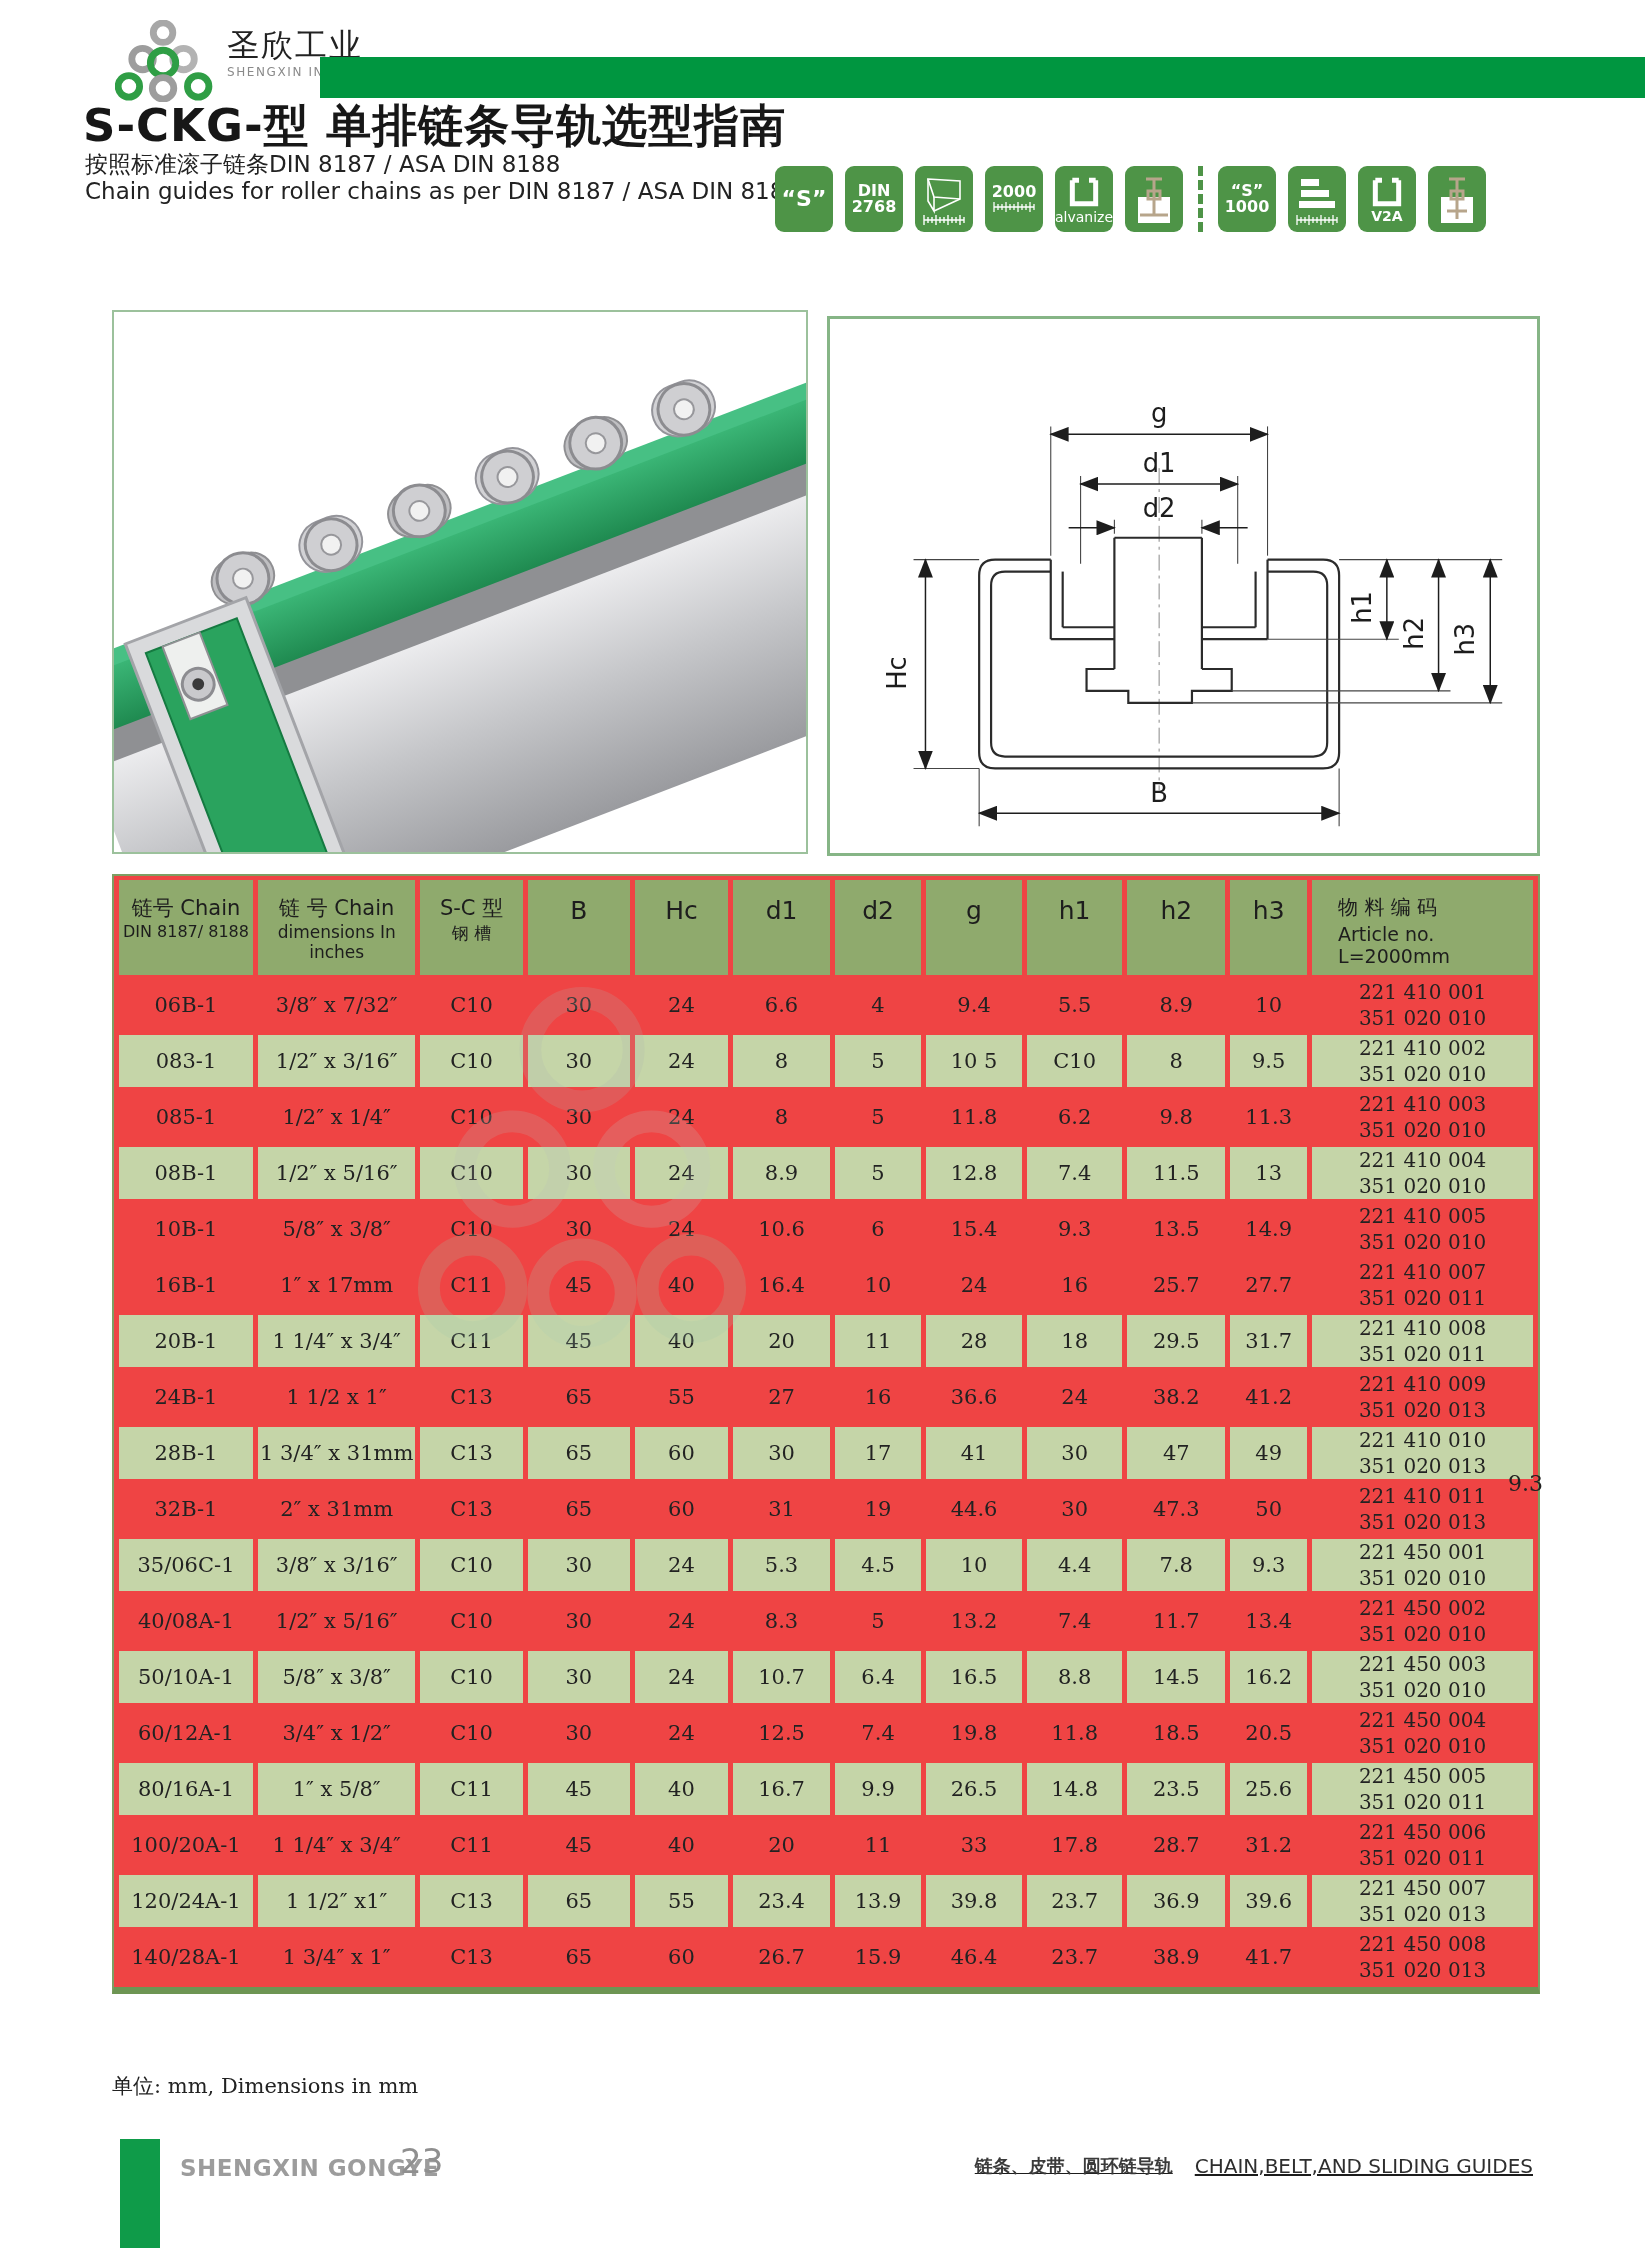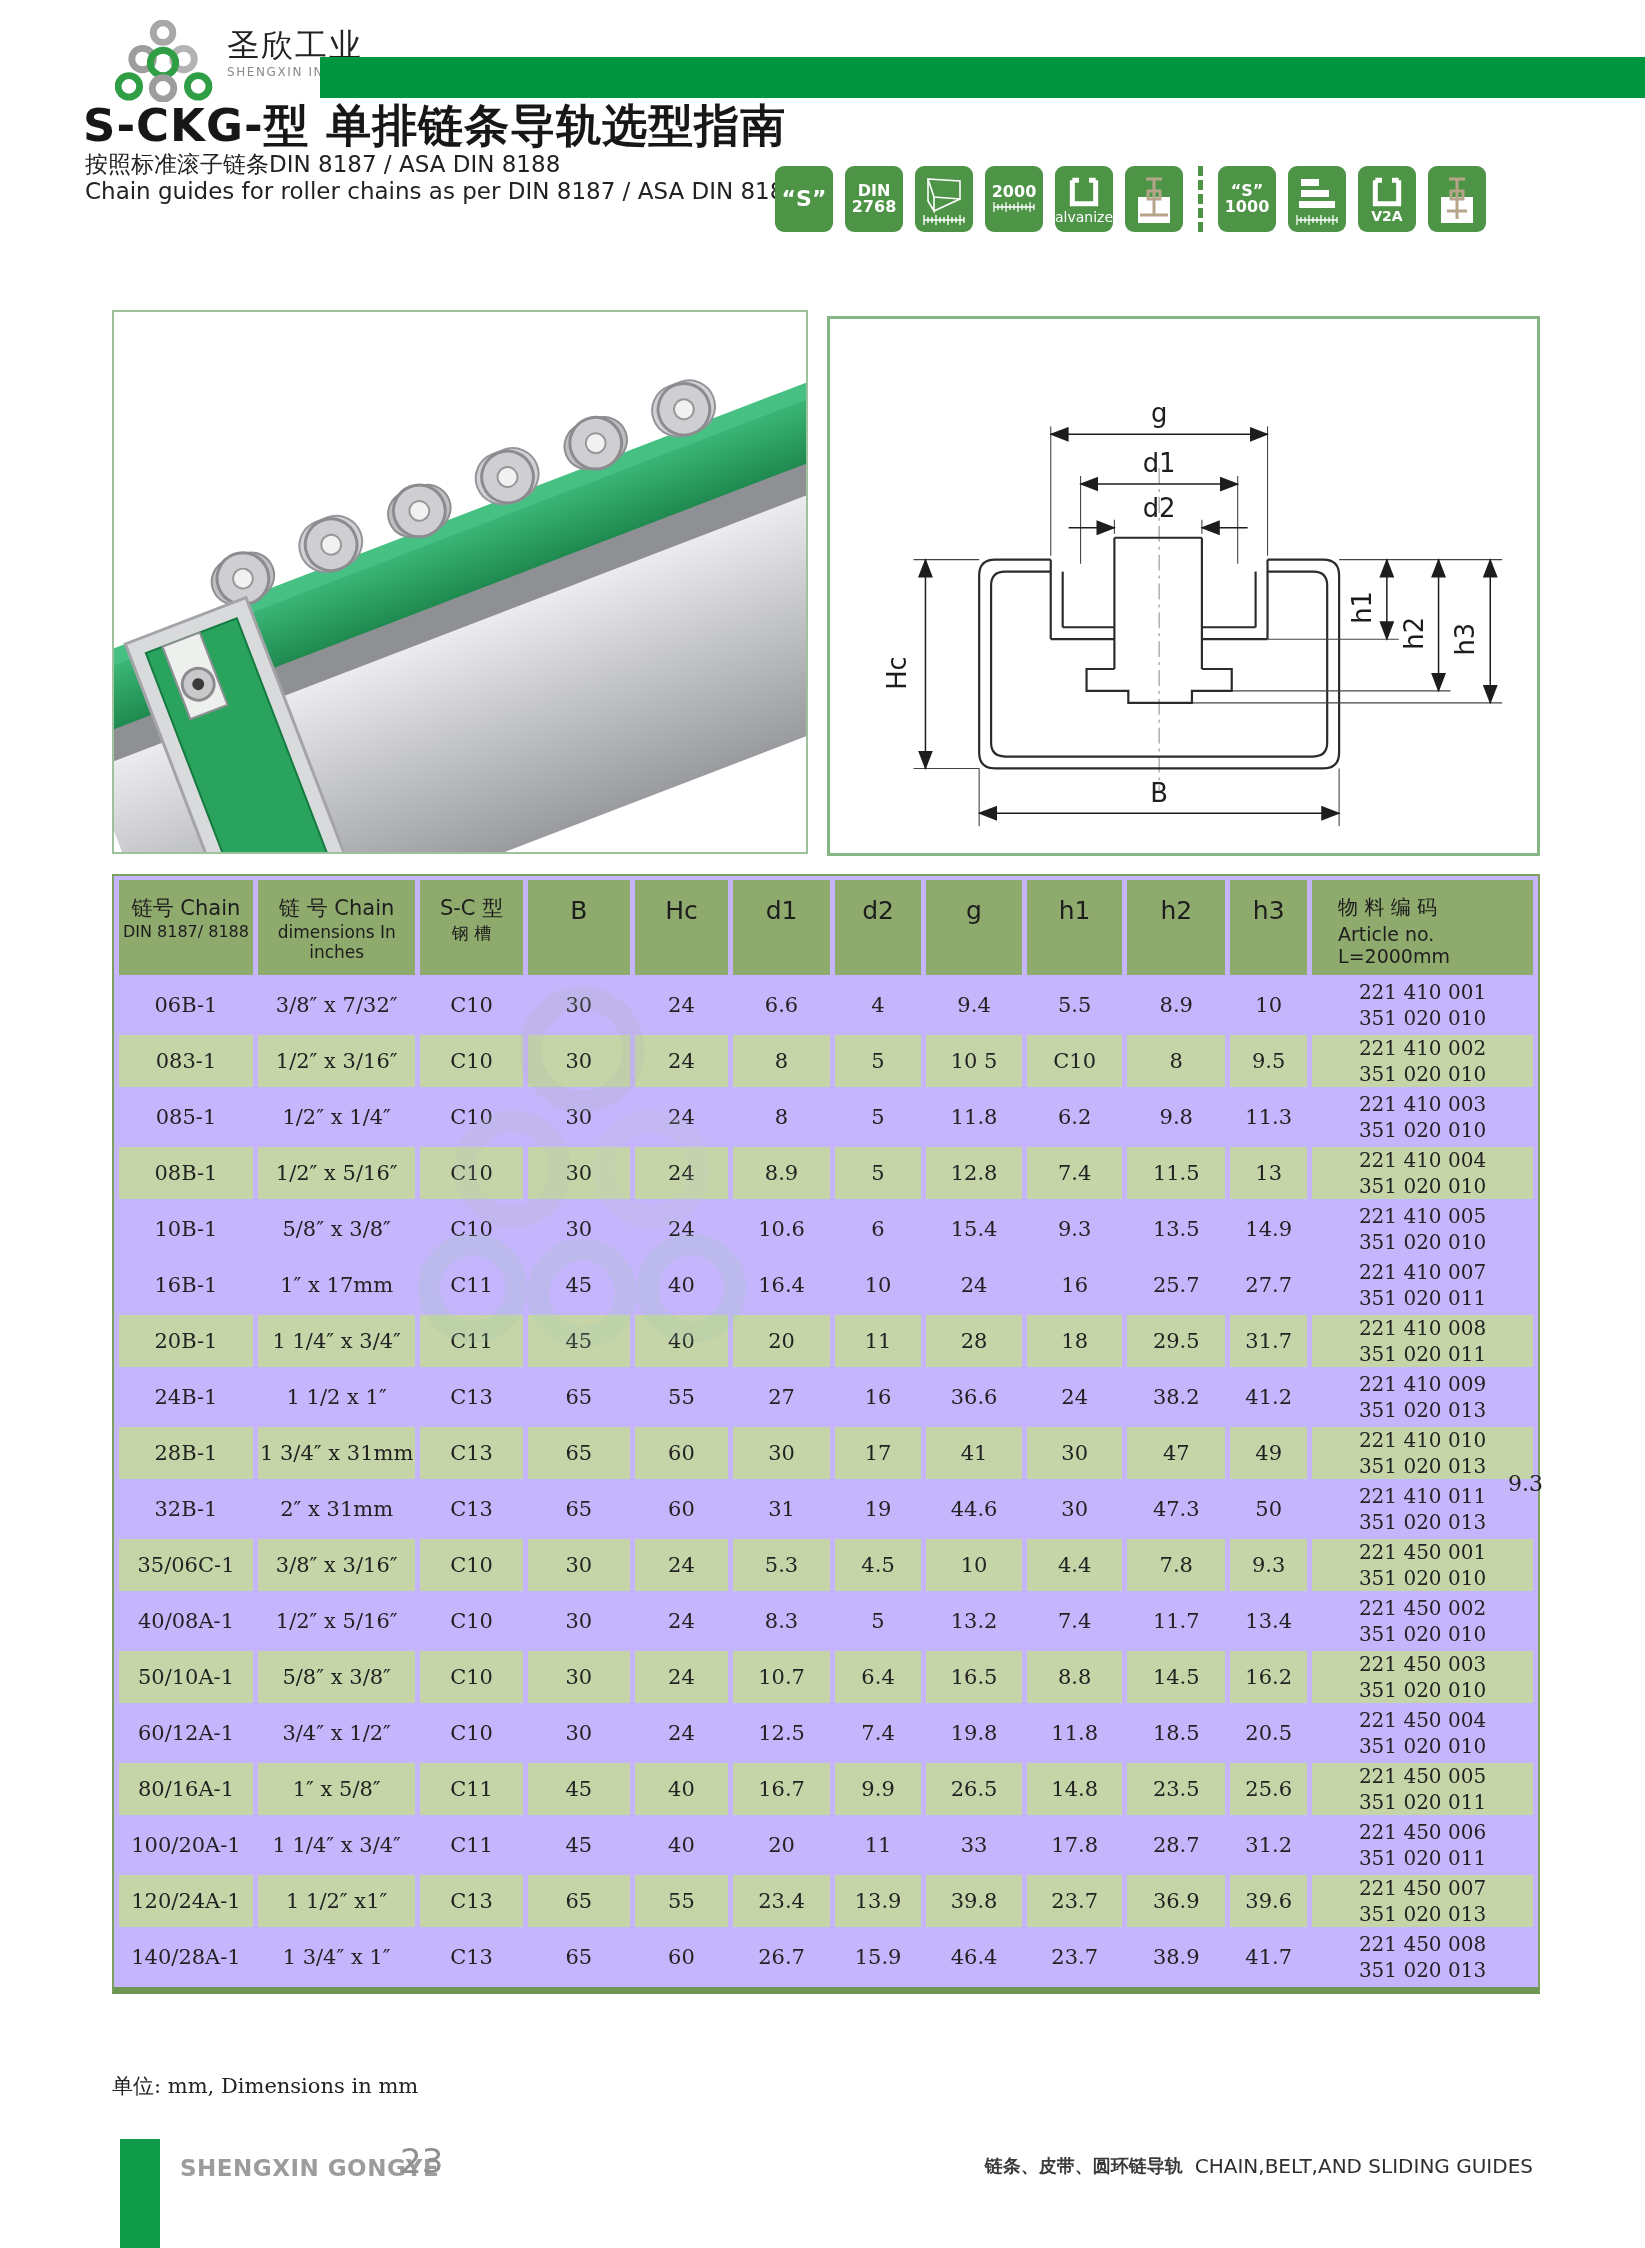--- a/index.html
+++ b/index.html
@@ -27,21 +27,21 @@
   .badge .b-mid{font-size:16px;}
   .badge .b-small{font-size:14px;font-weight:400;}
   .badge svg{display:block;}
   .badge-divider{width:0;border-left:5px dashed #4e9447;height:66px;margin:0 3px;}
 
   
   .photo-frame{left:112px;top:310px;width:692px;height:540px;border:2px solid #9cc19c;background:#fff;}
   .diagram-frame{left:827px;top:316px;width:707px;height:534px;border:3px solid #86b586;background:#fff;}
 
   
-  .table-wrap{left:112px;top:874px;width:1424px;background:#c4b5fd;
+  .table-wrap{left:112px;top:874px;width:1424px;background:#ef4444;
               border:2px solid #7d9f63;border-bottom:7px solid #6d9553;position:absolute;}
   table{width:100%;border-collapse:separate;border-spacing:5px 4px;table-layout:fixed;}
   th{background:#8faa6d;vertical-align:top;padding:14px 2px 8px 2px;font-weight:400;color:#1d1d1d;}
   .hcn{font-size:21px;}
   .hsub{font-size:17px;margin-top:0;}
   .hletter{font-size:25px;padding-top:2px;}
   td{height:52px;text-align:center;font-family:"DejaVu Serif","Liberation Serif",serif;
      font-size:21px;color:#222;padding:0 2px;}
   tr.alt td{background:#c5d5a8;}
   td.article{white-space:pre-line;font-size:20px;line-height:1.3;}
@@ -49,21 +49,21 @@
 
   .unit-note{left:112px;top:2072px;font-family:"DejaVu Serif","Liberation Serif",serif;
              font-size:21px;color:#222;}
   .stray-note{left:1508px;top:1471px;font-family:"DejaVu Serif","Liberation Serif",serif;
               font-size:22px;color:#222;}
 
   
   .f-bar{left:120px;top:2139px;width:40px;height:109px;background:#0f9b49;}
   .f-company{left:180px;top:2155px;font-size:23px;font-weight:700;color:#9c9c9c;letter-spacing:0.5px;}
   .f-page{left:400px;top:2141px;font-size:34px;color:#8f8f8f;}
-  .f-right{top:2154px;right:113px;display:flex;gap:12px;align-items:center;position:absolute;}
+  .f-right{top:2154px;right:113px;display:flex;gap:22px;align-items:center;position:absolute;text-decoration:underline;}
   .f-cn{font-size:18px;color:#3a3a3a;font-weight:700;}
   .f-en{font-size:20px;color:#2e2e2e;}
 </style>
 </head>
 <body>
 
 <div class="abs logo-wrap">
   <svg width="100" height="82" viewBox="0 0 100 84">
     <circle cx="48" cy="13" r="10" fill="none" stroke="#a7a7a7" stroke-width="7"></circle>
     <circle cx="27" cy="40" r="11" fill="none" stroke="#9d9d9d" stroke-width="7"></circle>

